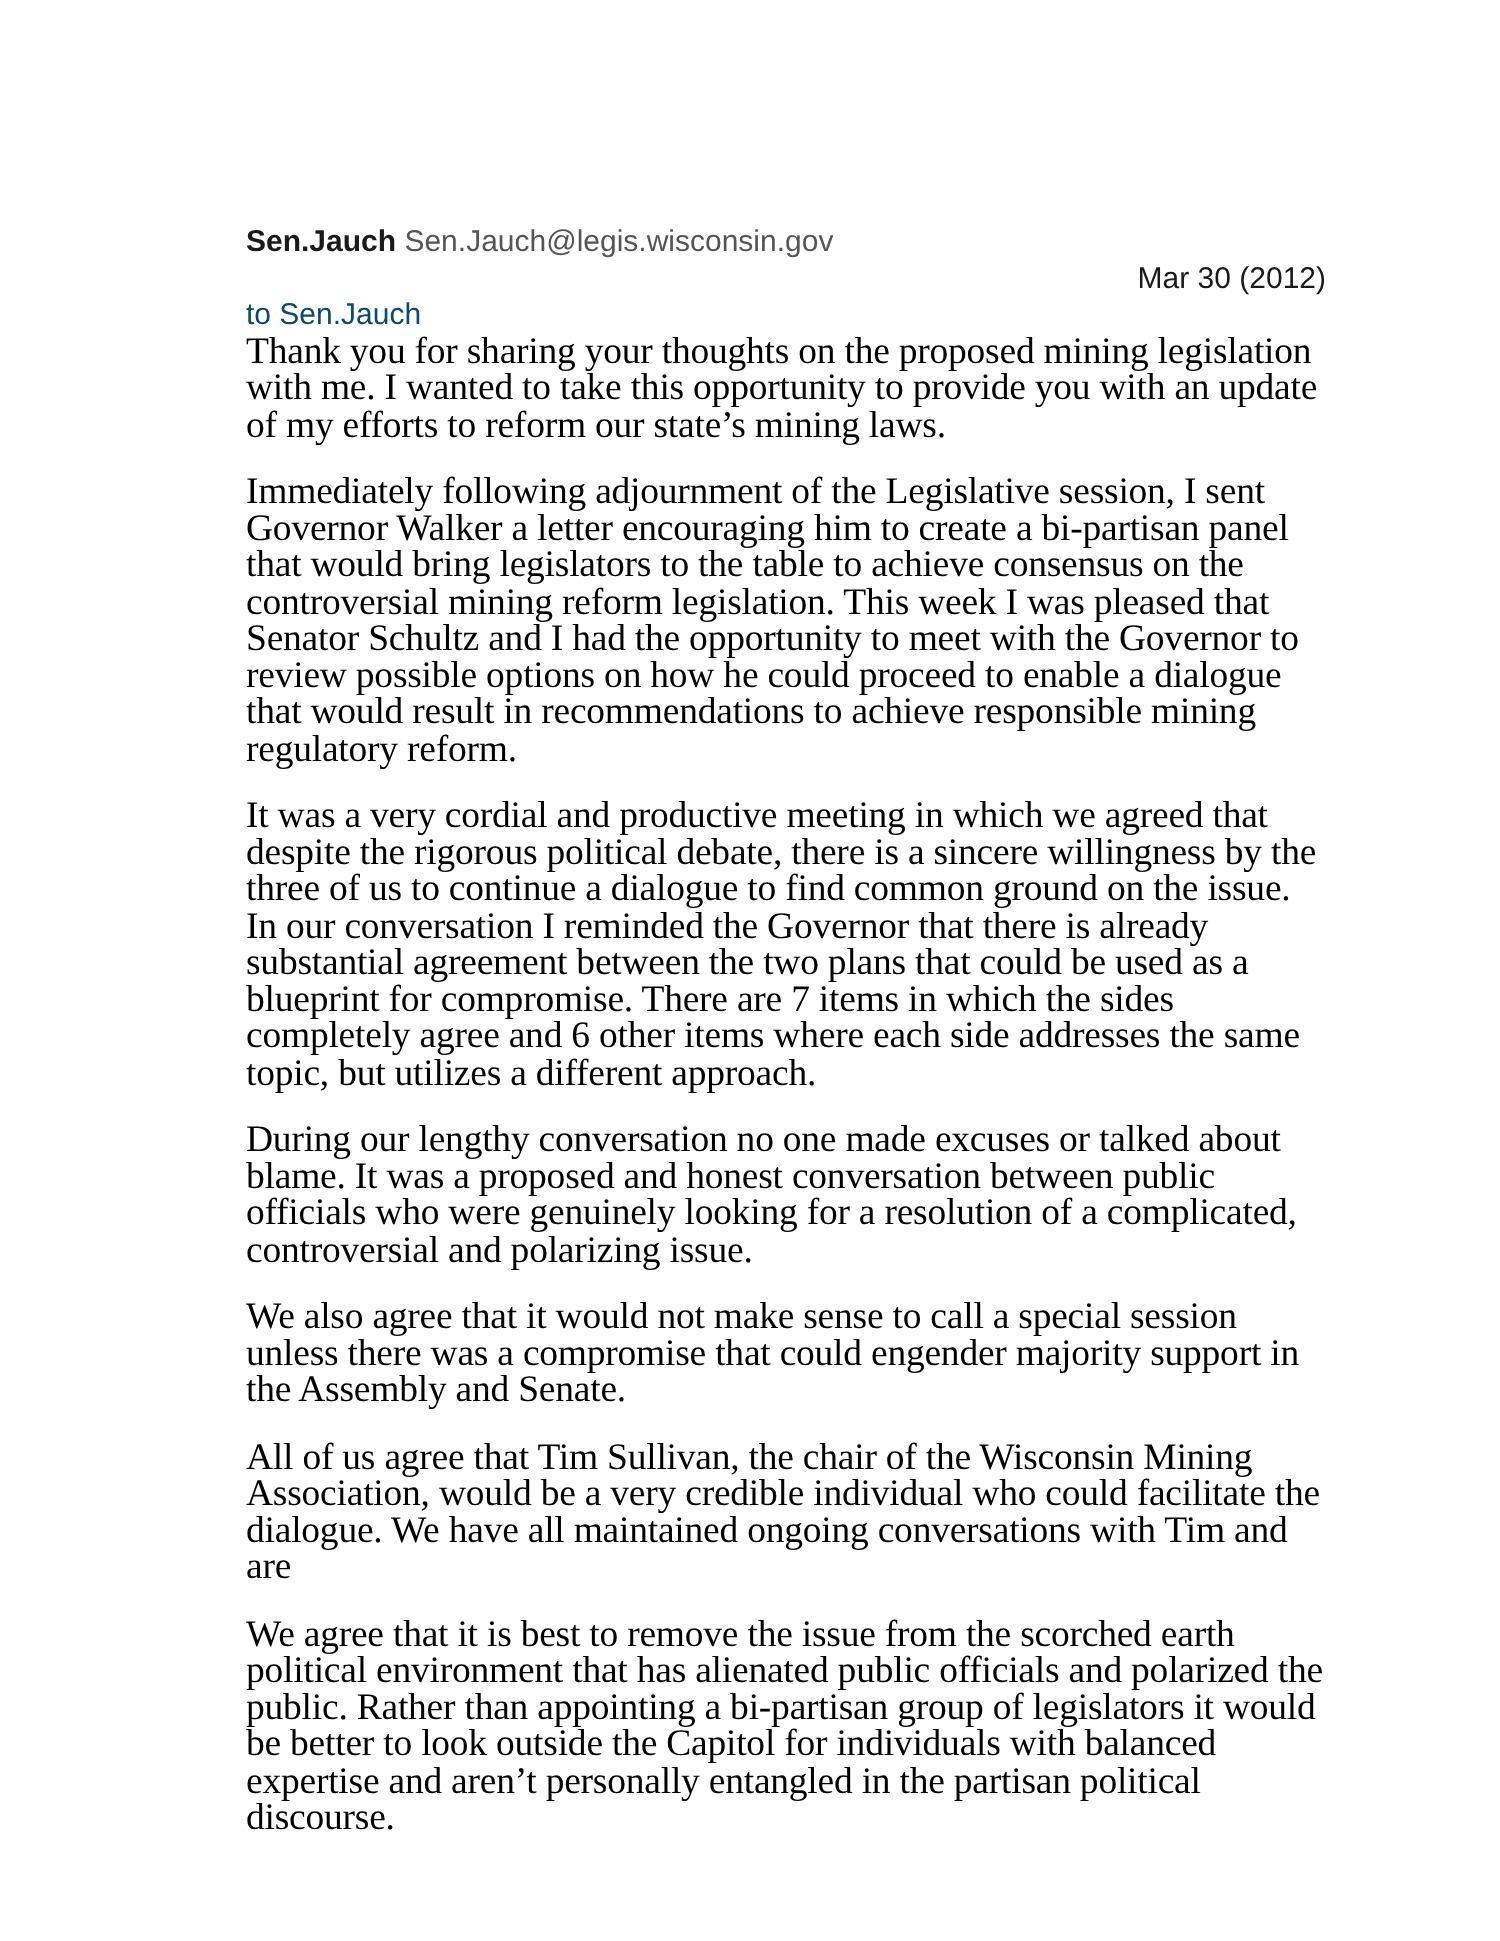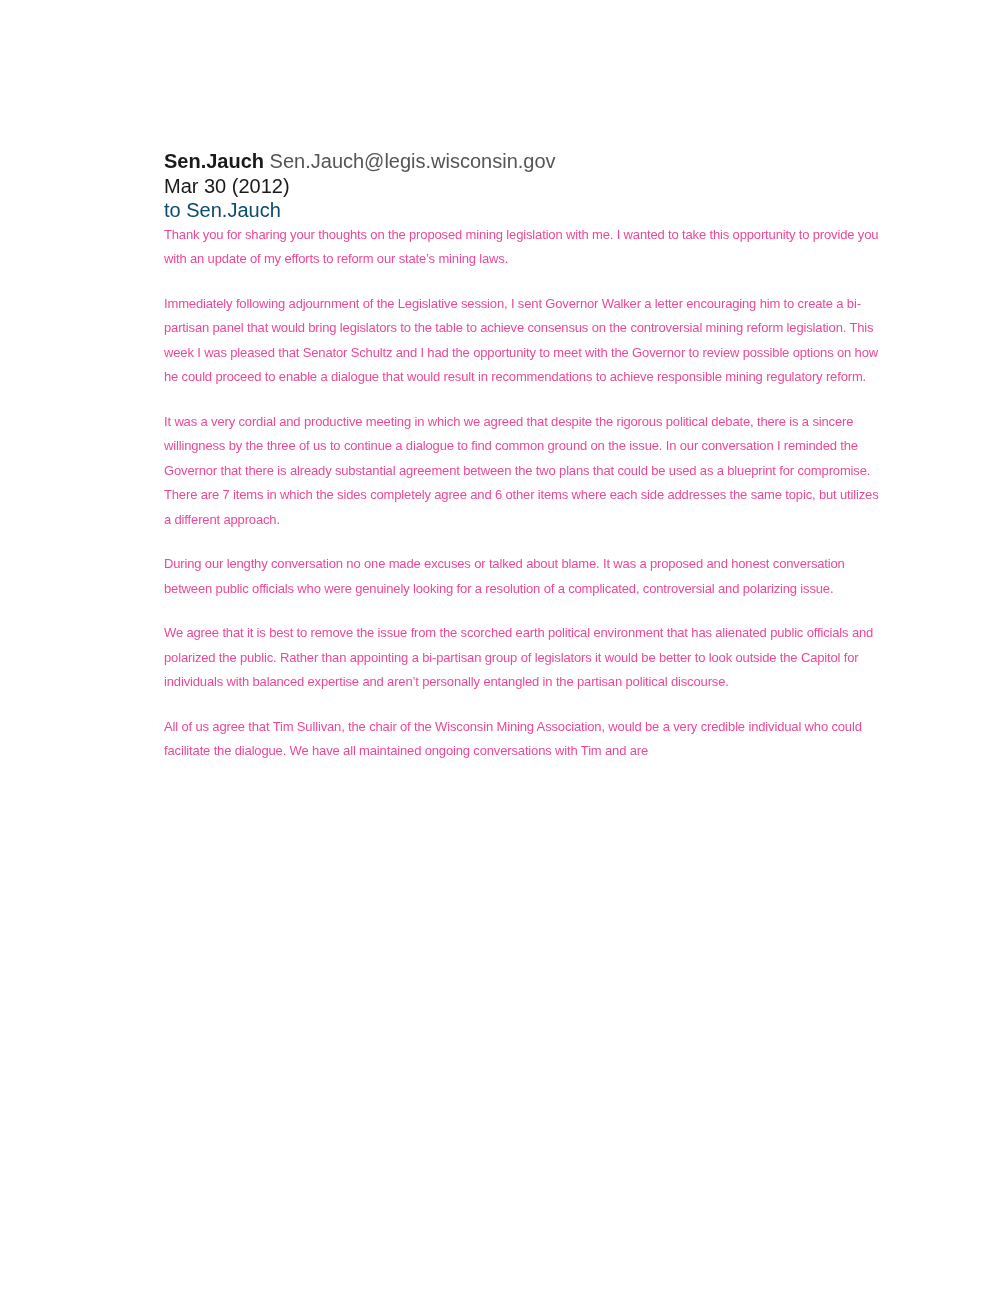--- a/index.html
+++ b/index.html
@@ -28,45 +28,48 @@
     }
     .sender-name {
       font-weight: bold;
       color: #1a1a1a;
     }
     .sender-email {
       color: #555555;
     }
     .date {
       color: #1a1a1a;
+      text-align: right;
     }
     .recipient {
       color: #0c4a6e;
     }
     .body p {
       margin: 0 0 20px 0;
-      font-size: 13px;
+      font-size: 25px;
       line-height: 24.5px;
-      color: #ec4899;
+      color: #000000;
       font-stretch: condensed;
       letter-spacing: -0.15px;
+      font-family: Liberation Serif, serif;
     }
   </style>
 </head>
 <body>
 
 <div class="page">
   <div class="header-line">
     <span class="sender-name">Sen.Jauch</span>
     <span class="sender-email">Sen.Jauch@legis.wisconsin.gov</span>
   </div>
   <div class="header-line date">Mar 30 (2012)</div>
   <div class="header-line recipient">to Sen.Jauch</div>
 
   <div class="body">
     <p>Thank you for sharing your thoughts on the proposed mining legislation with me. I wanted to take this opportunity to provide you with an update of my efforts to reform our state’s mining laws.</p>
     <p>Immediately following adjournment of the Legislative session, I sent Governor Walker a letter encouraging him to create a bi-partisan panel that would bring legislators to the table to achieve consensus on the controversial mining reform legislation. This week I was pleased that Senator Schultz and I had the opportunity to meet with the Governor to review possible options on how he could proceed to enable a dialogue that would result in recommendations to achieve responsible mining regulatory reform.</p>
     <p>It was a very cordial and productive meeting in which we agreed that despite the rigorous political debate, there is a sincere willingness by the three of us to continue a dialogue to find common ground on the issue. In our conversation I reminded the Governor that there is already substantial agreement between the two plans that could be used as a blueprint for compromise. There are 7 items in which the sides completely agree and 6 other items where each side addresses the same topic, but utilizes a different approach.</p>
     <p>During our lengthy conversation no one made excuses or talked about blame. It was a proposed and honest conversation between public officials who were genuinely looking for a resolution of a complicated, controversial and polarizing issue.</p>
+    <p>We also agree that it would not make sense to call a special session unless there was a compromise that could engender majority support in the Assembly and Senate.</p>
+    <p>All of us agree that Tim Sullivan, the chair of the Wisconsin Mining Association, would be a very credible individual who could facilitate the dialogue. We have all maintained ongoing conversations with Tim and are</p>
     <p>We agree that it is best to remove the issue from the scorched earth political environment that has alienated public officials and polarized the public. Rather than appointing a bi-partisan group of legislators it would be better to look outside the Capitol for individuals with balanced expertise and aren’t personally entangled in the partisan political discourse.</p>
-    <p>All of us agree that Tim Sullivan, the chair of the Wisconsin Mining Association, would be a very credible individual who could facilitate the dialogue. We have all maintained ongoing conversations with Tim and are</p>
   </div>
 </div>
 
 </body></html>

